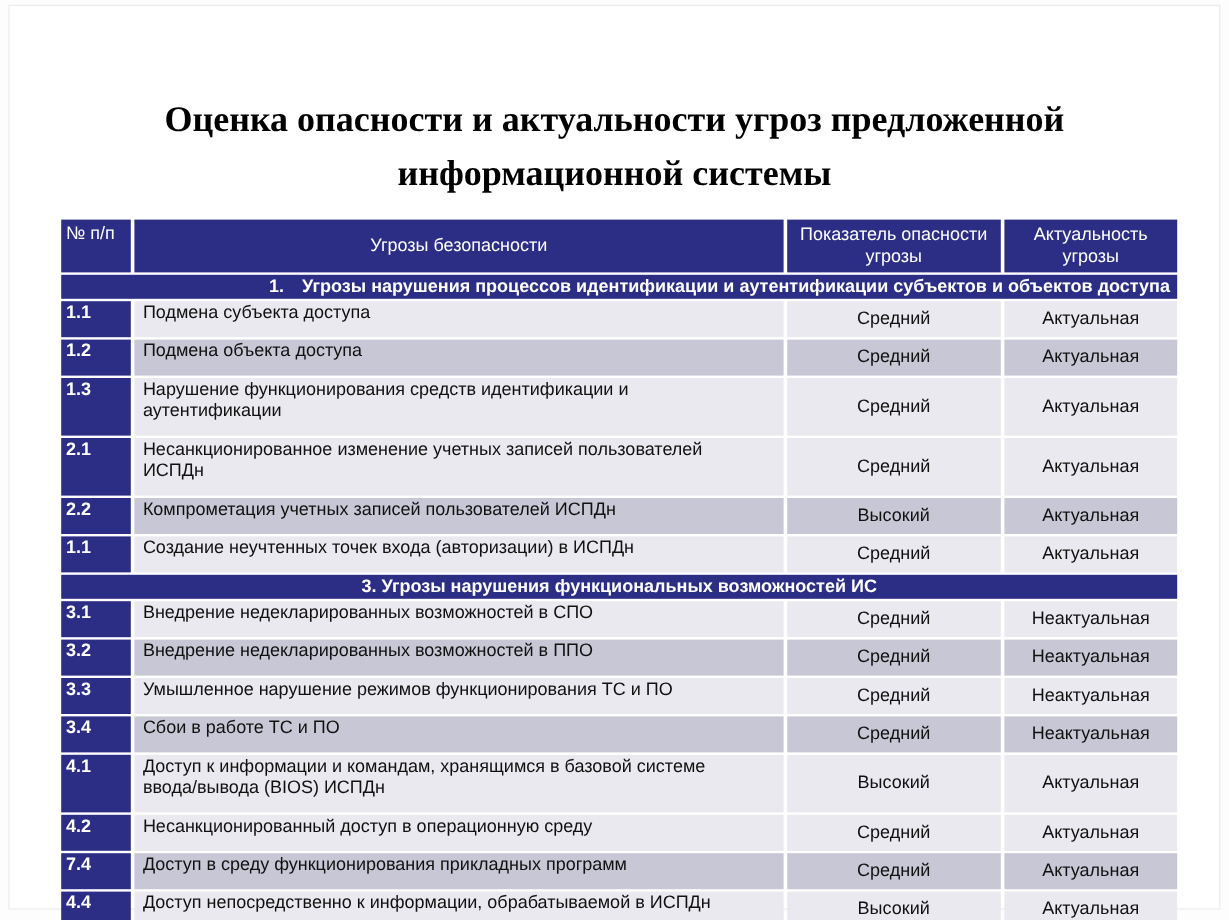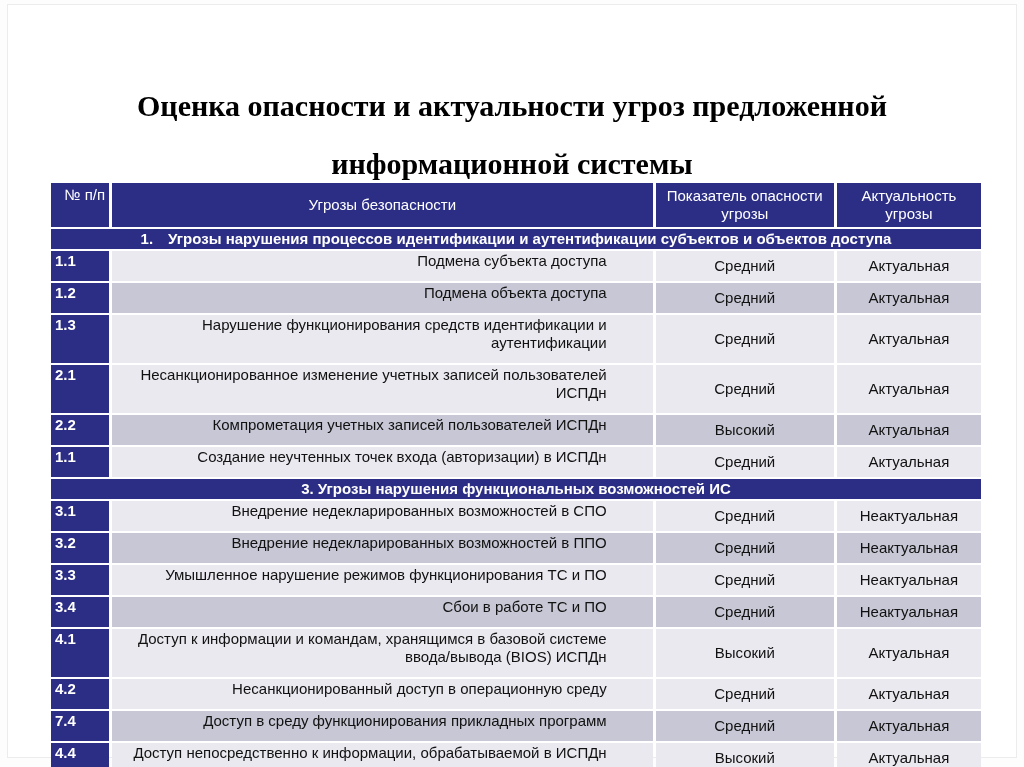--- a/index.html
+++ b/index.html
@@ -18,21 +18,21 @@
     background: #ffffff;
     border: 1px solid #ececef;
   }
   .slide-title {
     margin: 72px auto 0 auto;
     width: 900px;
     text-align: center;
     font-family: "Liberation Serif", serif;
     font-weight: bold;
     font-size: 30px;
-    line-height: 58px;
+    line-height: 45px;
     color: #000000;
   }
   table.threats {
     position: absolute;
     left: 40px; top: 176px;
     width: 936px;
     border-collapse: separate;
     border-spacing: 3px 2px;
     table-layout: fixed;
     font-size: 15px;
@@ -42,48 +42,48 @@
   thead th {
     background: var(--blue);
     color: var(--header-text);
     font-weight: normal;
     height: 44px;
     padding: 2px 4px;
     text-align: center;
     vertical-align: middle;
   }
   thead th.col-num {
-    text-align: right;
+    text-align: left;
     vertical-align: top;
     padding: 3px 4px;
   }
   td.section-cell {
     background: var(--blue);
     color: var(--header-text);
     font-weight: bold;
     height: 20px;
     padding: 1px 6px;
     vertical-align: middle;
     white-space: pre-wrap;
   }
-  td.section-cell.align-left  { text-align: center; }
+  td.section-cell.align-left  { text-align: right; }
   td.section-cell.align-center{ text-align: center; }
   td.num-cell {
     background: var(--blue);
     color: var(--header-text);
     font-weight: bold;
     vertical-align: top;
     padding: 1px 4px;
     height: 21px;
   }
   td.shade-light { background: var(--row-light); }
   td.shade-dark  { background: var(--row-dark); }
   td.threat-cell {
     color: var(--cell-text);
-    text-align: right;
+    text-align: left;
     vertical-align: middle;
     padding: 1px 46px 11px 7px;
     height: 21px;
   }
   td.danger-cell, td.relevance-cell {
     color: var(--cell-text);
     text-align: center;
     vertical-align: middle;
     padding: 1px 4px;
     height: 21px;

